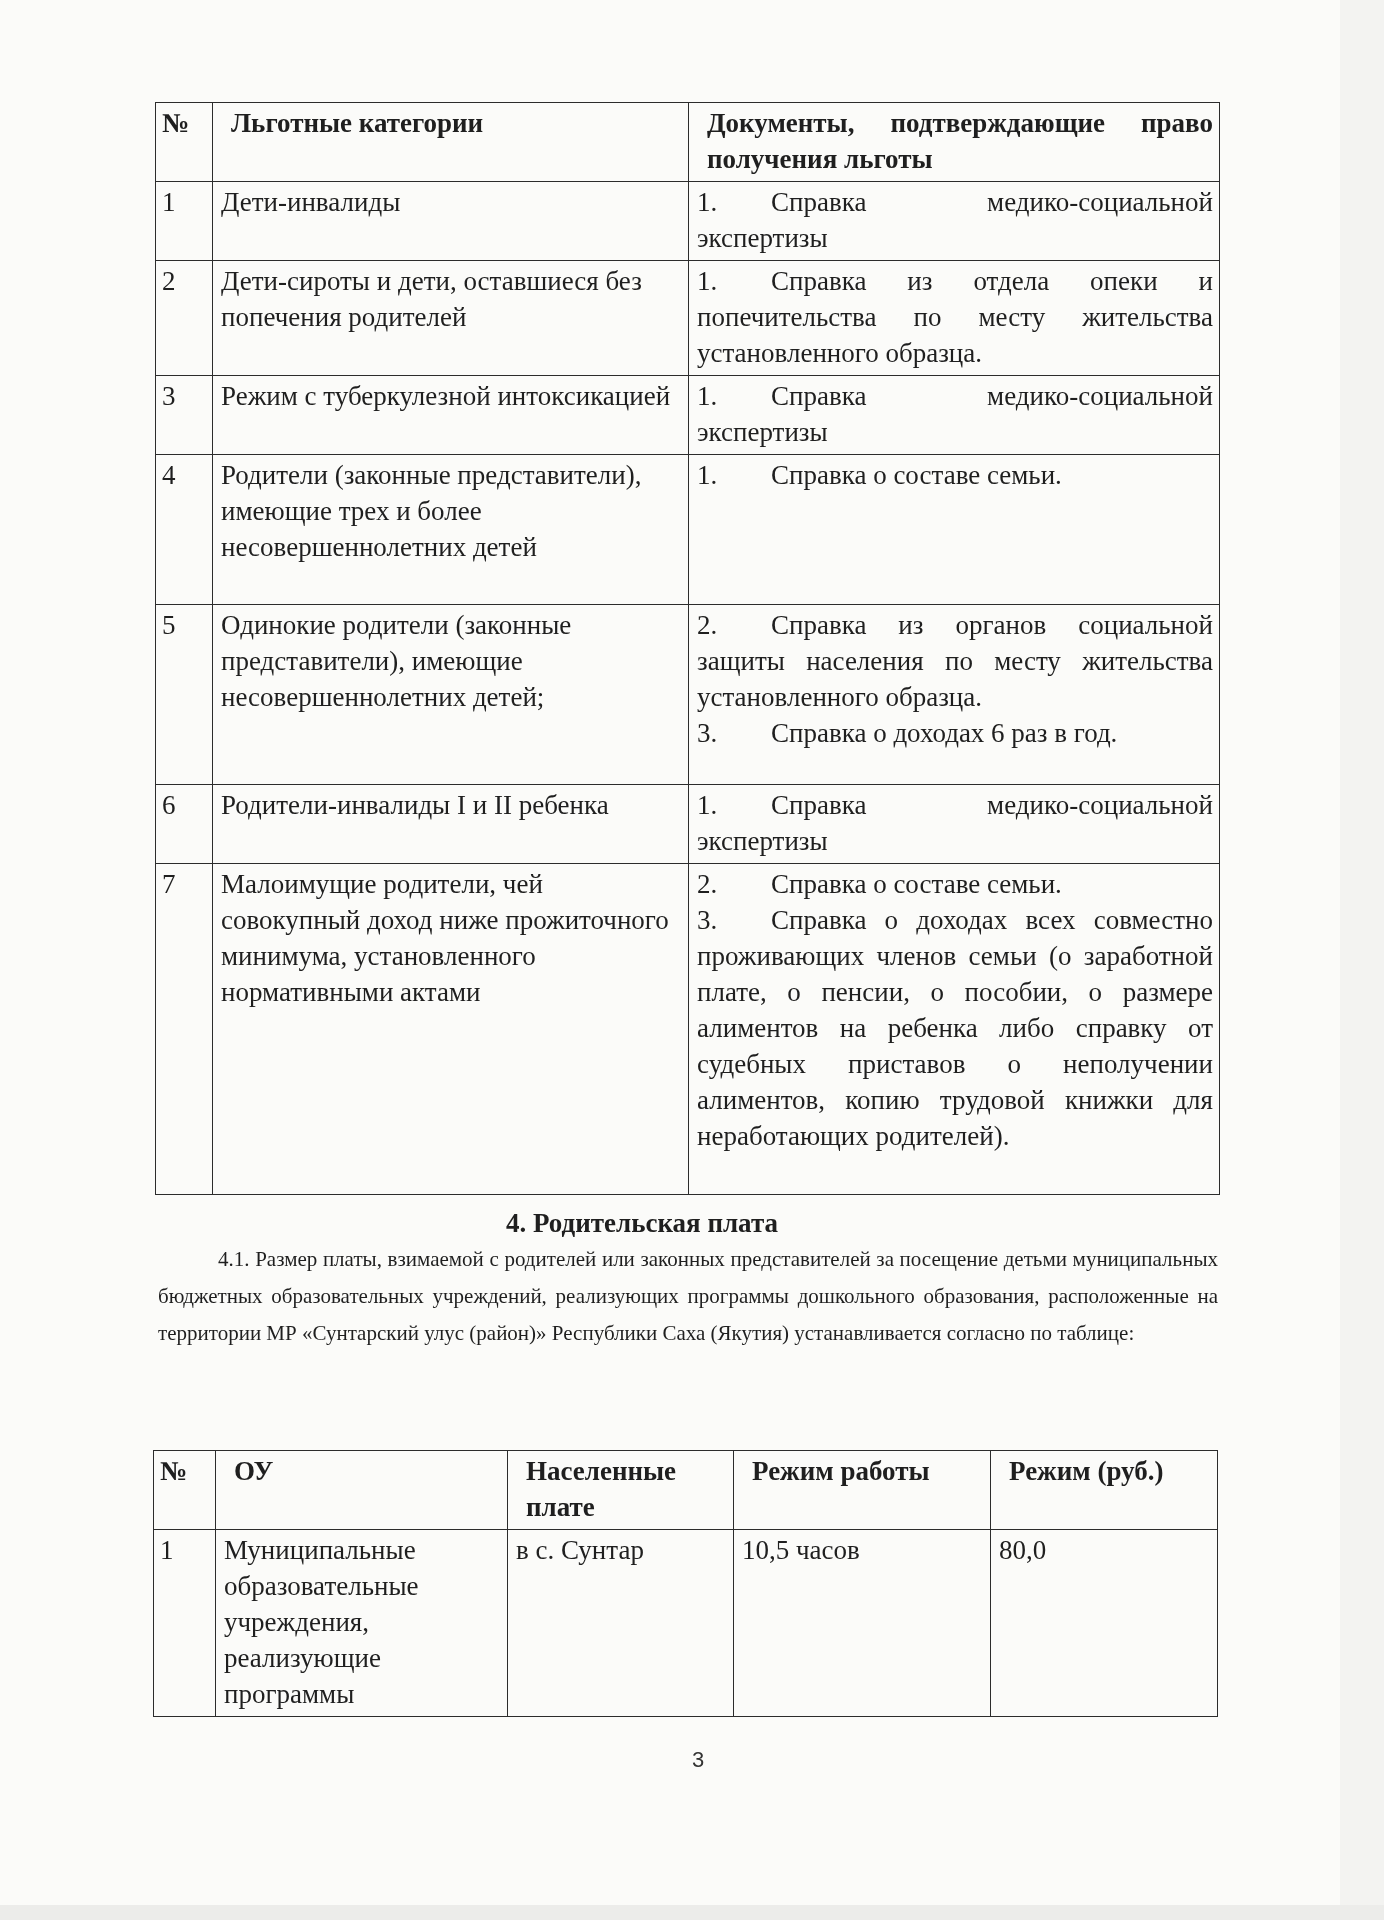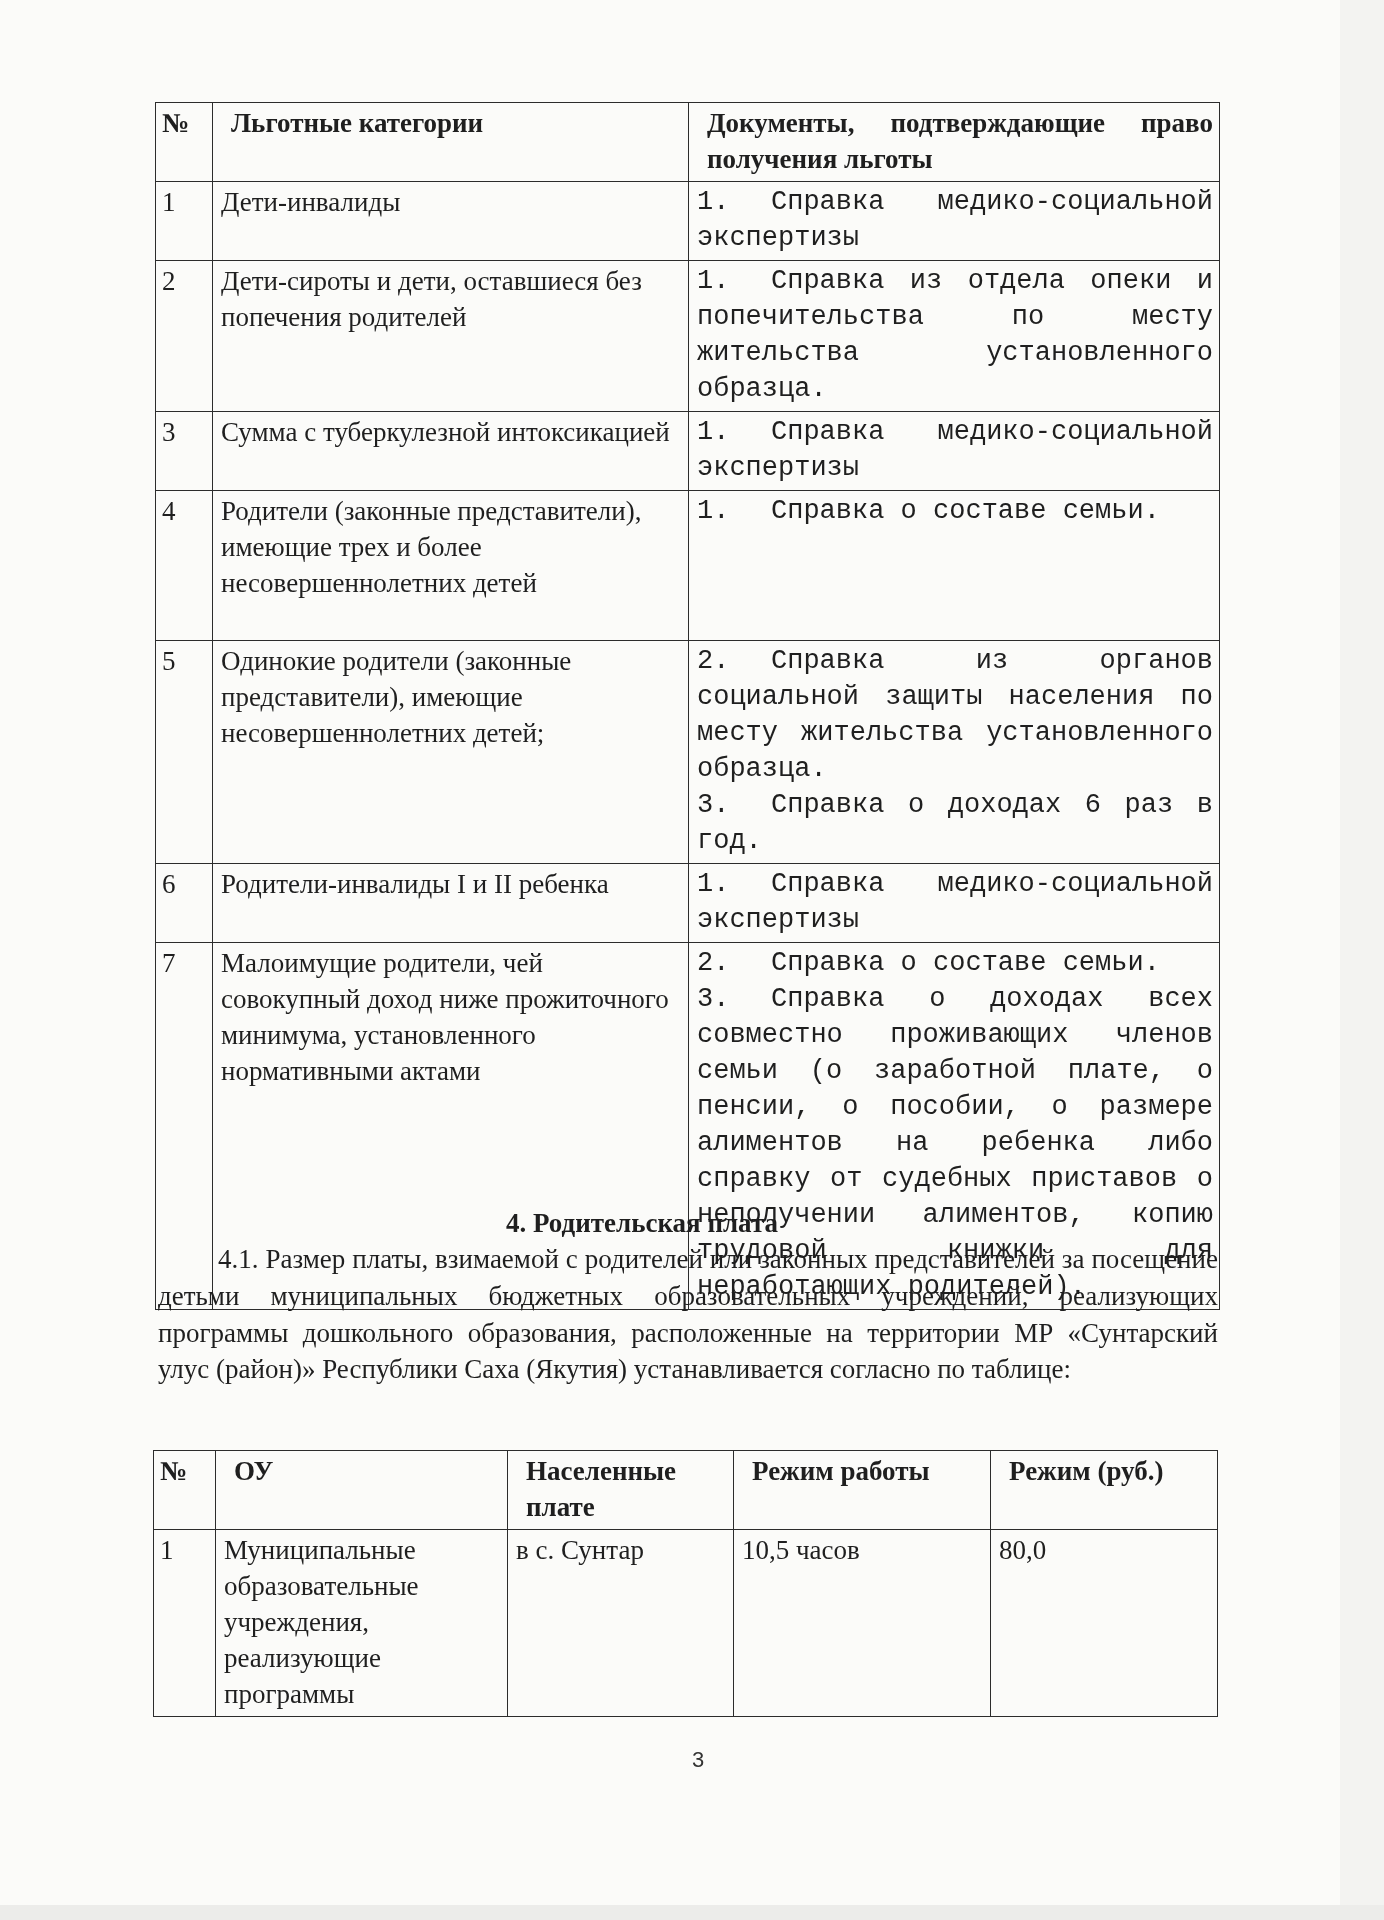--- a/index.html
+++ b/index.html
@@ -22,32 +22,32 @@
     border: 1.6px solid #2c2c2c;
     vertical-align: top;
     padding: 2px 6px 4px 8px;
     font-size: 27px;
     line-height: 36px;
     text-align: left;
   }
   th { font-weight: bold; padding-left: 18px; }
   .num { padding-left: 6px; padding-right: 2px; }
   .just { text-align: justify; text-align-last: auto; }
-  .doc-item { display: block; text-align: justify; font-family: Liberation Mono, monospace; }
+  .doc-item { display: block; text-align: justify; }
   .doc-item .n { display: inline-block; width: 74px; }
   #table1 { left: 155px; top: 102px; width: 1064px; }
   #table2 { left: 153px; top: 1450px; width: 1064px; }
   .section-title {
     position: absolute; left: 0; width: 1124px; top: 1205px;
     text-align: center; font-weight: bold; font-size: 27px; line-height: 36px;
     padding-left: 160px; box-sizing: border-box;
   }
   .para {
     position: absolute; left: 158px; top: 1241px; width: 1060px;
-    font-size: 27px; line-height: 36.8px; text-align: justify;
+    font-size: 21px; line-height: 36.8px; text-align: justify;
     text-indent: 60px;
   }
   .page-number {
     position: absolute; left: 686px; top: 1747px; width: 24px;
     font-family: "Liberation Sans", "DejaVu Sans", sans-serif; font-size: 22px;
     color: #333; text-align: center;
   }
 </style>
 </head>
 <body>
@@ -76,21 +76,21 @@
   </tr>
   <tr style="height:111px">
     <td class="num">2</td>
     <td>Дети-сироты и дети, оставшиеся без попечения родителей</td>
     <td>
       <span class="doc-item"><span class="n">1.</span><span>Справка из отдела опеки и попечительства по месту жительства установленного образца.</span></span>
     </td>
   </tr>
   <tr style="height:76px">
     <td class="num">3</td>
-    <td>Сумма с туберкулезной интоксикацией</td>
+    <td>Режим с туберкулезной интоксикацией</td>
     <td>
       <span class="doc-item"><span class="n">1.</span><span>Справка медико-социальной экспертизы</span></span>
     </td>
   </tr>
   <tr style="height:150px">
     <td class="num">4</td>
     <td>Родители (законные представители), имеющие трех и более несовершеннолетних детей</td>
     <td>
       <span class="doc-item"><span class="n">1.</span><span>Справка о составе семьи.</span></span>
     </td>

